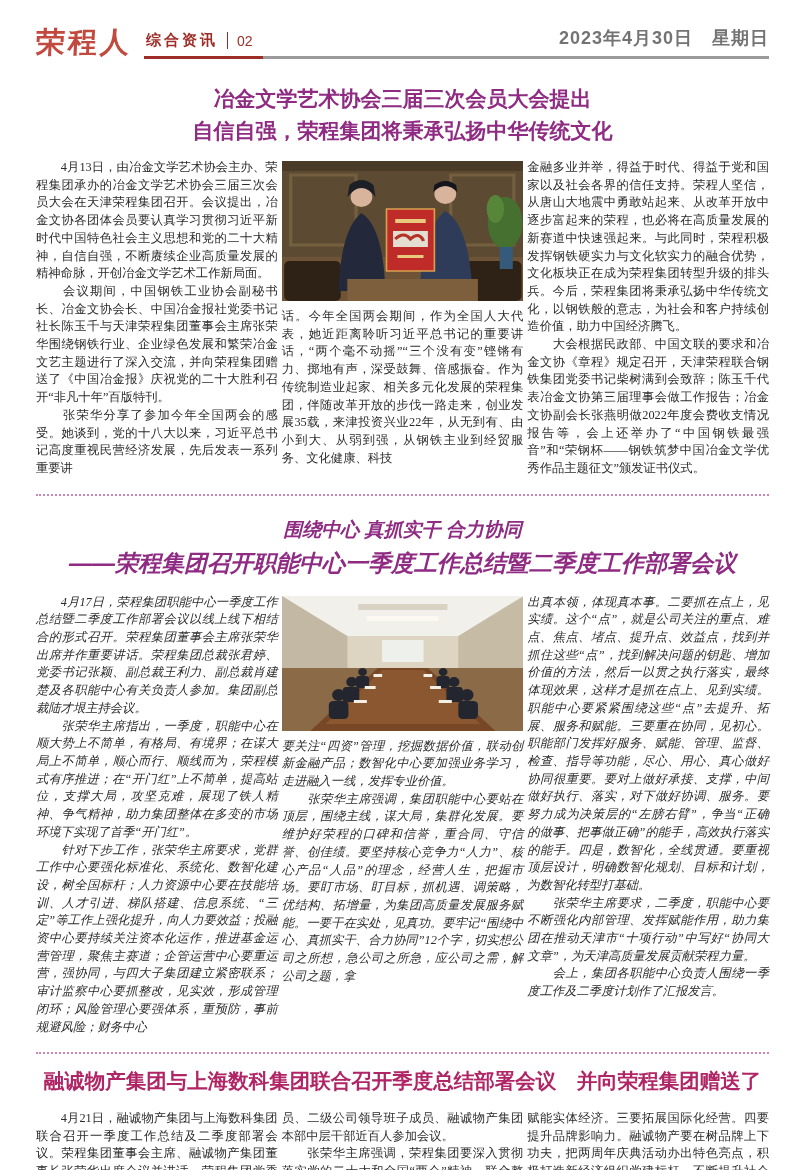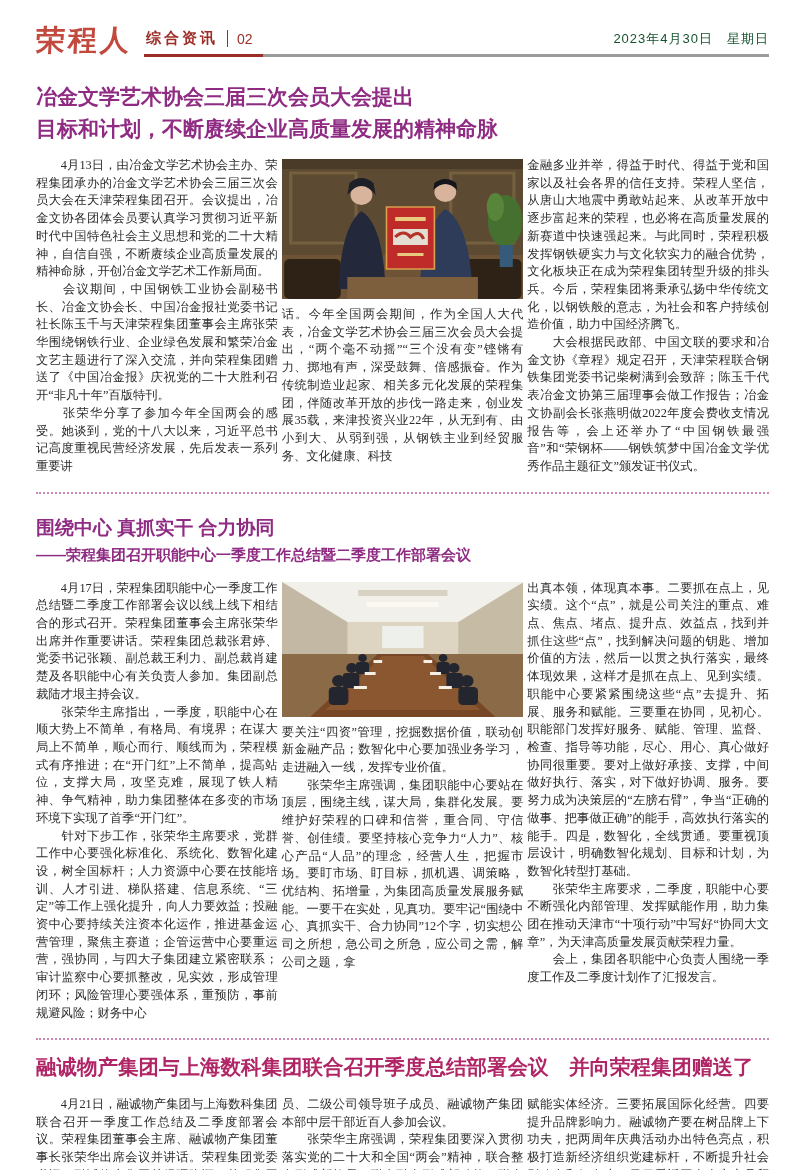--- a/index.html
+++ b/index.html
@@ -10,40 +10,40 @@
   .masthead{display:flex;align-items:flex-end;}
   .logo{font-family:"DejaVu Serif",serif;font-weight:bold;font-size:29px;color:#c2493e;
         letter-spacing:3px;transform:skewX(-3deg);line-height:1;margin-right:12px;padding-bottom:2px;}
   .section-block{border-bottom:3px solid #9c2e27;display:flex;align-items:center;gap:9px;
                  padding:0 10px 6px 2px;}
   .section-label{font-size:15px;font-weight:bold;color:#9c2e27;letter-spacing:3px;}
   .vbar{width:1px;height:17px;background:#9c2e27;}
   .page-number{font-size:14px;color:#9c2e27;font-family:Liberation Sans, sans-serif;}
   .mast-right{flex:1;border-bottom:3px solid #9b9b9b;display:flex;justify-content:flex-end;
               padding-bottom:6px;}
-  .issue-date{font-size:13px;font-weight:normal;color:#14532d;letter-spacing:1px;}
+  .issue-date{font-size:18px;font-weight:bold;color:#737373;letter-spacing:1px;}
 
   
-  .headline{color:#8f2b82;font-weight:bold;line-height:1.5;}
+  .headline{color:#8f2b82;font-weight:bold;text-align:center;line-height:1.5;}
   .a1-line{font-size:21px;}
   .a2-line1{font-size:19px;}
-  .a2-line2{font-size:15px;margin-top:2px;}
+  .a2-line2{font-size:23px;margin-top:2px;}
   .a3-line{font-size:20.5px;color:#b02565;}
 
   
   .cols{display:flex;gap:4px;margin-top:13px;}
   .cols>*{flex:1 1 0;min-width:0;}
   .col{font-family:"Liberation Serif",serif;font-size:12.3px;line-height:1.44;color:#2b2b2b;
        text-align:justify;white-space:pre-line;}
   .photo{display:block;width:100%;margin:2px 0 7px;}
 
   .divider{border:none;border-top:2px dotted #cf86b4;margin:16px 0 12px;height:0;}
 
   .art1{margin-top:24px;}
-  .art2{margin-top:20px;}
+  .art2{margin-top:20px;font-style:italic;}
   .art3{margin-top:2px;}
 </style>
 </head>
 <body>
 
 <div class="sheet">
 
   <div class="masthead">
     <div class="logo">荣程人</div>
     <div class="section-block">
@@ -51,21 +51,21 @@
       <span class="vbar"></span>
       <span class="page-number">02</span>
     </div>
     <div class="mast-right">
       <span class="issue-date">2023年4月30日　星期日</span>
     </div>
   </div>
 
   <div class="art1">
     <div class="headline a1-line">冶金文学艺术协会三届三次会员大会提出</div>
-    <div class="headline a1-line">目标和计划，不断赓续企业高质量发展的精神命脉</div>
+    <div class="headline a1-line">自信自强，荣程集团将秉承弘扬中华传统文化</div>
     <div class="cols">
       <div class="col">　　4月13日，由冶金文学艺术协会主办、荣程集团承办的冶金文学艺术协会三届三次会员大会在天津荣程集团召开。会议提出，冶金文协各团体会员要认真学习贯彻习近平新时代中国特色社会主义思想和党的二十大精神，自信自强，不断赓续企业高质量发展的精神命脉，开创冶金文学艺术工作新局面。
 　　会议期间，中国钢铁工业协会副秘书长、冶金文协会长、中国冶金报社党委书记社长陈玉千与天津荣程集团董事会主席张荣华围绕钢铁行业、企业绿色发展和繁荣冶金文艺主题进行了深入交流，并向荣程集团赠送了《中国冶金报》庆祝党的二十大胜利召开“非凡十年”百版特刊。
 　　张荣华分享了参加今年全国两会的感受。她谈到，党的十八大以来，习近平总书记高度重视民营经济发展，先后发表一系列重要讲</div>
       <div>
         <svg class="photo" viewBox="0 0 222 140" height="140" preserveAspectRatio="none">
           <rect width="222" height="140" fill="#5d4a33"></rect>
           <rect x="0" y="0" width="222" height="10" fill="#4a3a28"></rect>
           <rect x="8" y="14" width="60" height="70" fill="none" stroke="#74603f" stroke-width="3"></rect>
           <rect x="155" y="14" width="58" height="70" fill="none" stroke="#74603f" stroke-width="3"></rect>
@@ -81,21 +81,21 @@
           <circle cx="150" cy="33" r="10" fill="#d8b49c"></circle>
           <path d="M139 31 q11 -12 22 0 l-1 -7 q-10 -8 -20 0 z" fill="#14161c"></path>
           <path d="M126 132 q4 -66 24 -82 q22 14 25 82 z" fill="#2e3c59"></path>
           <rect x="96" y="48" width="44" height="62" fill="#bf2b28" stroke="#d8a04e" stroke-width="1.5"></rect>
           <rect x="104" y="58" width="28" height="4" fill="#e9c97e"></rect>
           <rect x="102" y="70" width="32" height="16" fill="#e3ddd2"></rect>
           <path d="M104 78 q8 -8 14 0 q8 -8 12 2" stroke="#b43326" stroke-width="3" fill="none"></path>
           <rect x="106" y="94" width="24" height="3" fill="#e9c97e"></rect>
           <rect x="60" y="118" width="120" height="22" fill="#7d5f3e"></rect>
         </svg>
-        <div class="col">话。今年全国两会期间，作为全国人大代表，冶金文学艺术协会三届三次会员大会提出，“两个毫不动摇”“三个没有变”铿锵有力、掷地有声，深受鼓舞、倍感振奋。作为传统制造业起家、相关多元化发展的荣程集团，伴随改革开放的步伐一路走来，创业发展35载，来津投资兴业22年，从无到有、由小到大、从弱到强，从钢铁主业到经贸服务、文化健康、科技</div>
+        <div class="col">话。今年全国两会期间，作为全国人大代表，她近距离聆听习近平总书记的重要讲话，“两个毫不动摇”“三个没有变”铿锵有力、掷地有声，深受鼓舞、倍感振奋。作为传统制造业起家、相关多元化发展的荣程集团，伴随改革开放的步伐一路走来，创业发展35载，来津投资兴业22年，从无到有、由小到大、从弱到强，从钢铁主业到经贸服务、文化健康、科技</div>
       </div>
       <div class="col">金融多业并举，得益于时代、得益于党和国家以及社会各界的信任支持。荣程人坚信，从唐山大地震中勇敢站起来、从改革开放中逐步富起来的荣程，也必将在高质量发展的新赛道中快速强起来。与此同时，荣程积极发挥钢铁硬实力与文化软实力的融合优势，文化板块正在成为荣程集团转型升级的排头兵。今后，荣程集团将秉承弘扬中华传统文化，以钢铁般的意志，为社会和客户持续创造价值，助力中国经济腾飞。
 　　大会根据民政部、中国文联的要求和冶金文协《章程》规定召开，天津荣程联合钢铁集团党委书记柴树满到会致辞；陈玉千代表冶金文协第三届理事会做工作报告；冶金文协副会长张燕明做2022年度会费收支情况报告等，会上还举办了“中国钢铁最强音”和“荣钢杯——钢铁筑梦中国冶金文学优秀作品主题征文”颁发证书仪式。</div>
     </div>
   </div>
 
   <hr class="divider">
 
   <div class="art2">
     <div class="headline a2-line1">围绕中心  真抓实干  合力协同</div>

